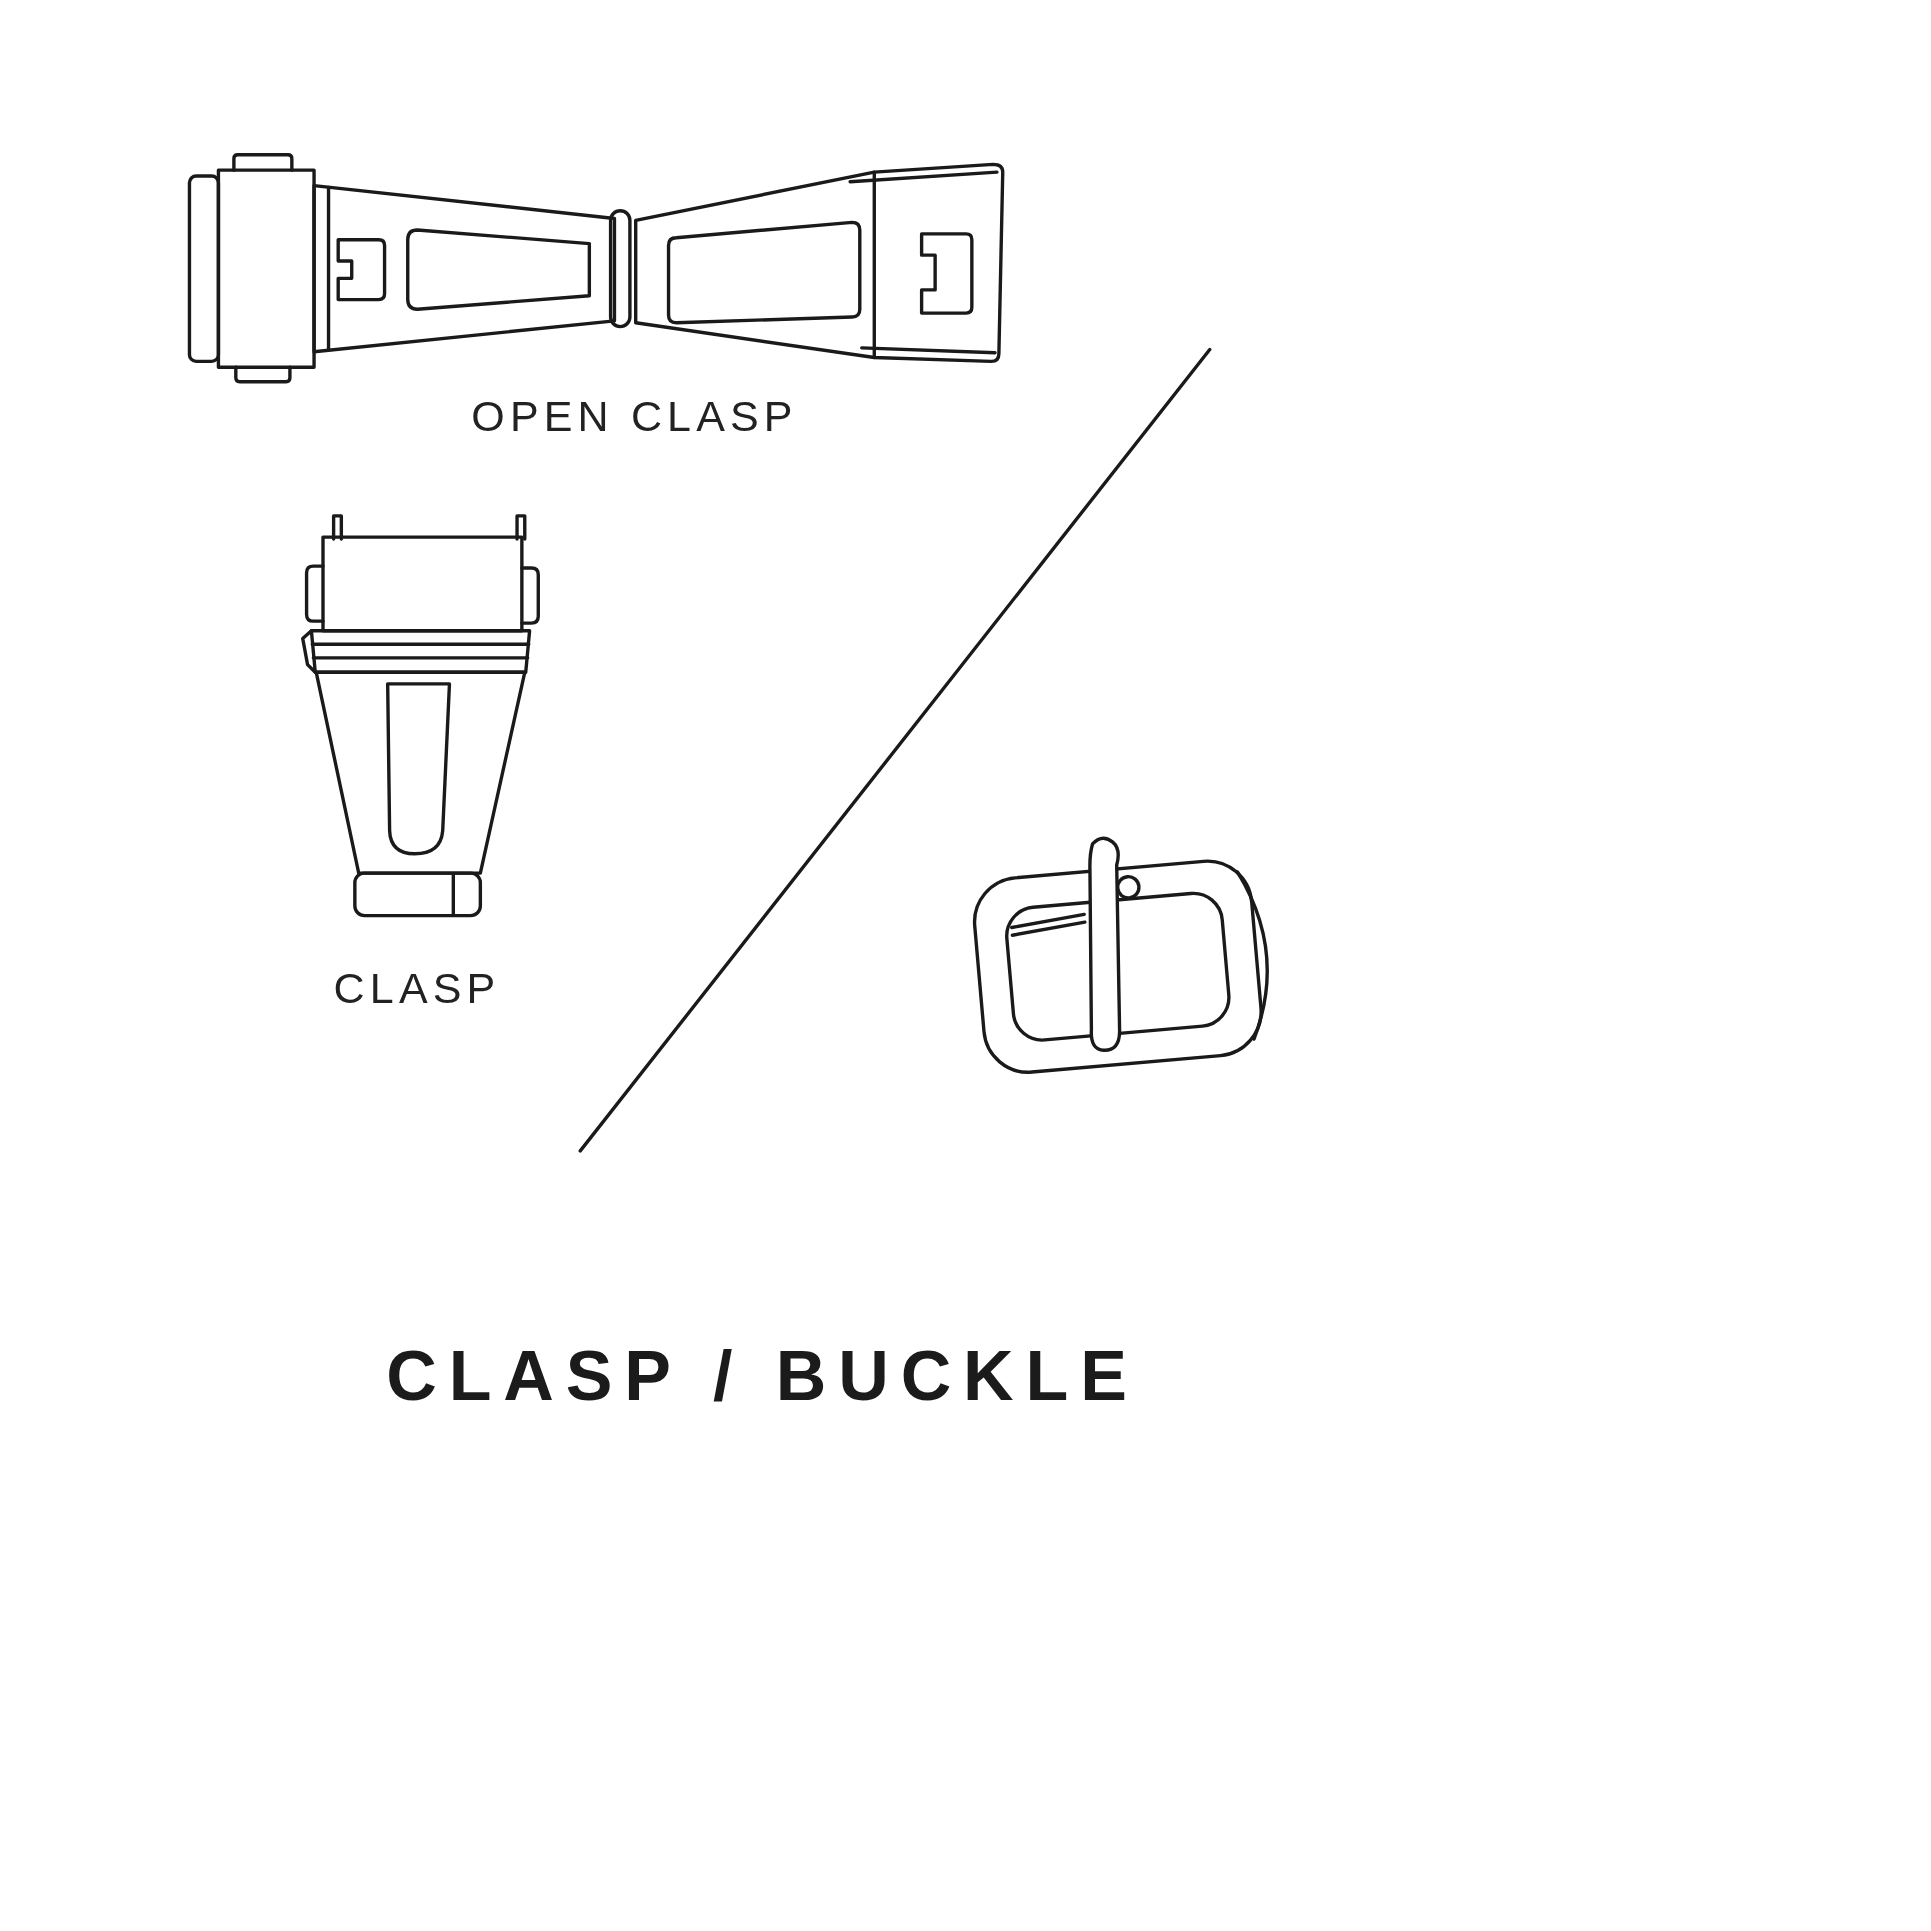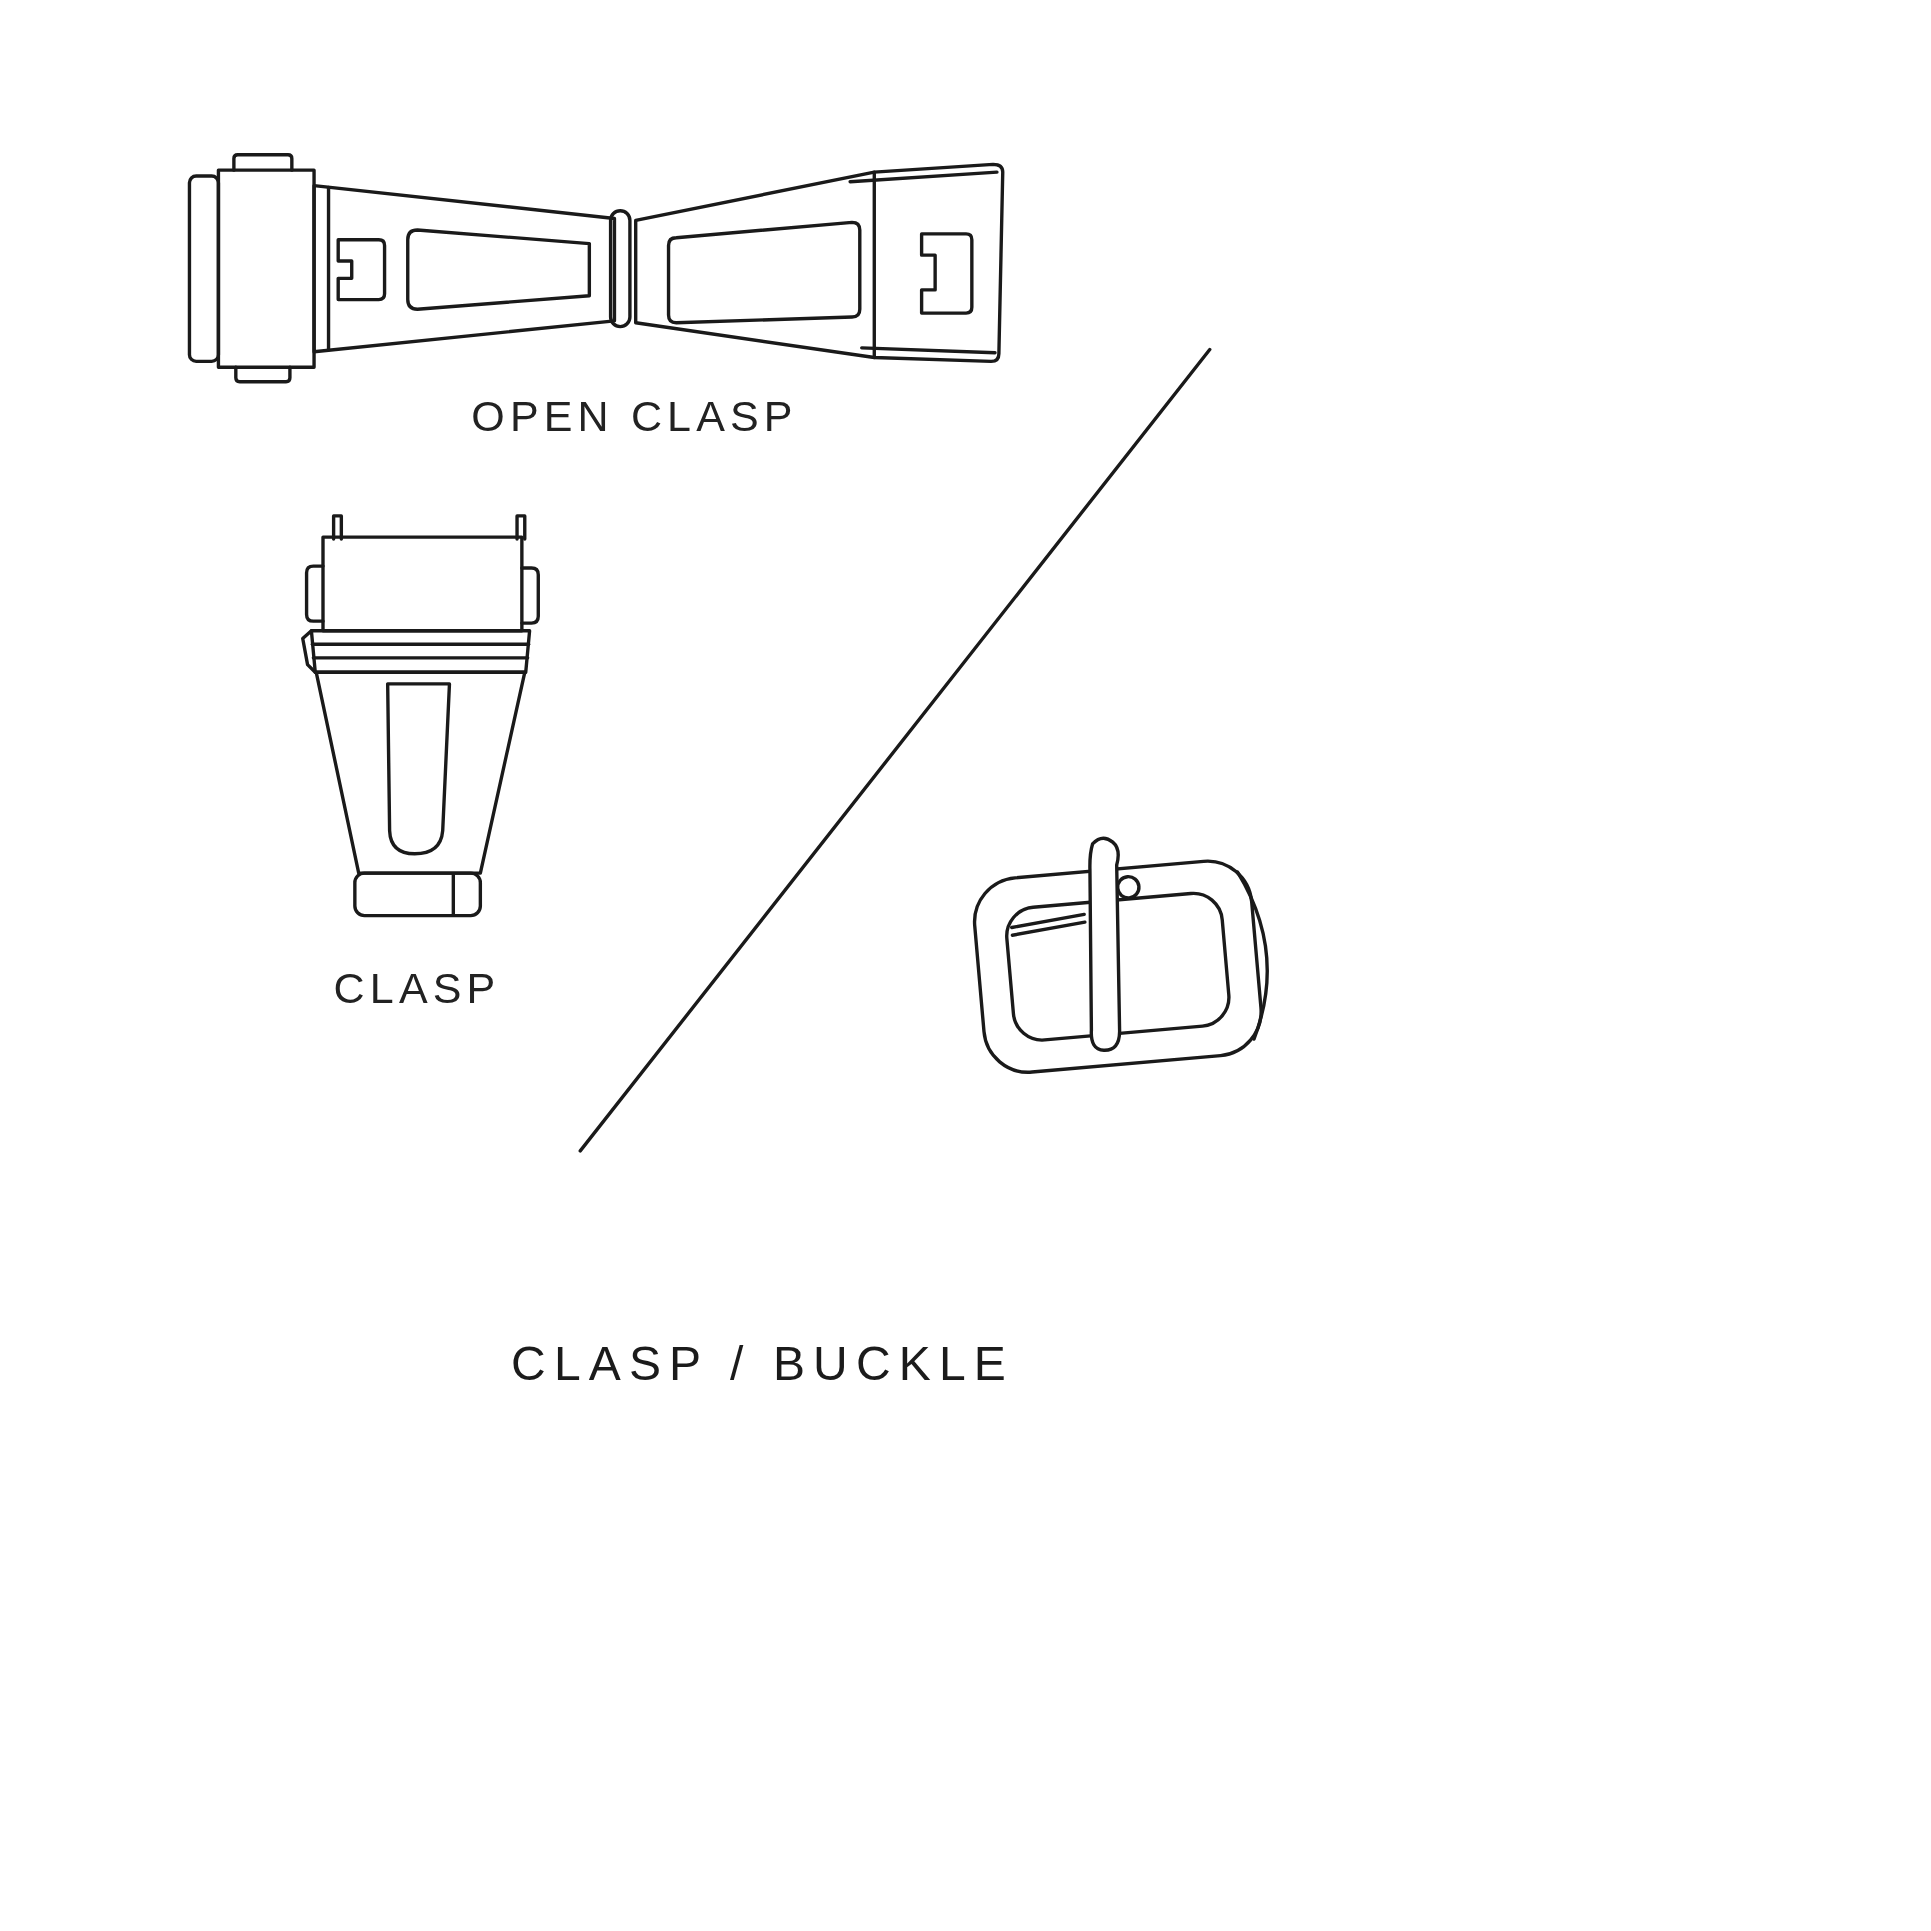--- a/index.html
+++ b/index.html
@@ -2,21 +2,21 @@
 <html><head>
 <meta charset="utf-8">
 <style>
   html,body{margin:0;padding:0;background:#ffffff;}
   body{width:1931px;height:1931px;font-family:"Liberation Sans",sans-serif;color:#1c1c1c;}
   .stage{position:relative;width:1931px;height:1904px;background:#ffffff;overflow:hidden;}
   .abs{position:absolute;}
   svg .ln{fill:none;stroke:#1a1a1a;stroke-width:3.5;stroke-linejoin:round;stroke-linecap:round;}
   svg .fw{fill:#ffffff;stroke:#1a1a1a;stroke-width:3.5;stroke-linejoin:round;stroke-linecap:round;}
   .label{position:absolute;text-align:center;font-size:43px;letter-spacing:0.12em;color:#222222;}
-  .title{position:absolute;text-align:center;font-size:48px;letter-spacing:0.17em;color:#1b1b1b;font-weight:400;}
+  .title{position:absolute;text-align:center;font-size:70px;letter-spacing:0.17em;color:#1b1b1b;font-weight:700;}
   .overlay{position:absolute;left:0;top:0;width:1931px;height:1931px;}
 </style>
 </head>
 <body>
 
 <div class="stage">
 
   <svg class="overlay" viewBox="0 0 2000 2000">
     <line x1="1253" y1="362" x2="601" y2="1192" stroke="#1a1a1a" stroke-width="3.5" stroke-linecap="round"></line>
   </svg>

